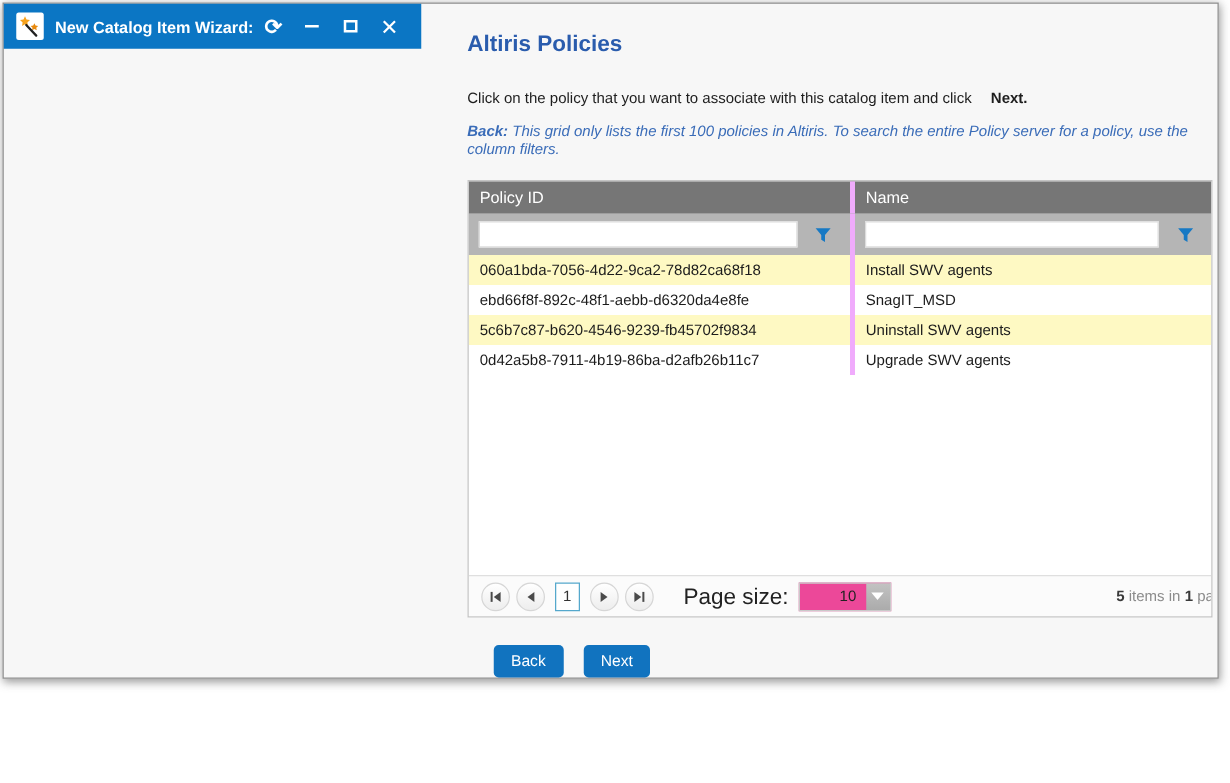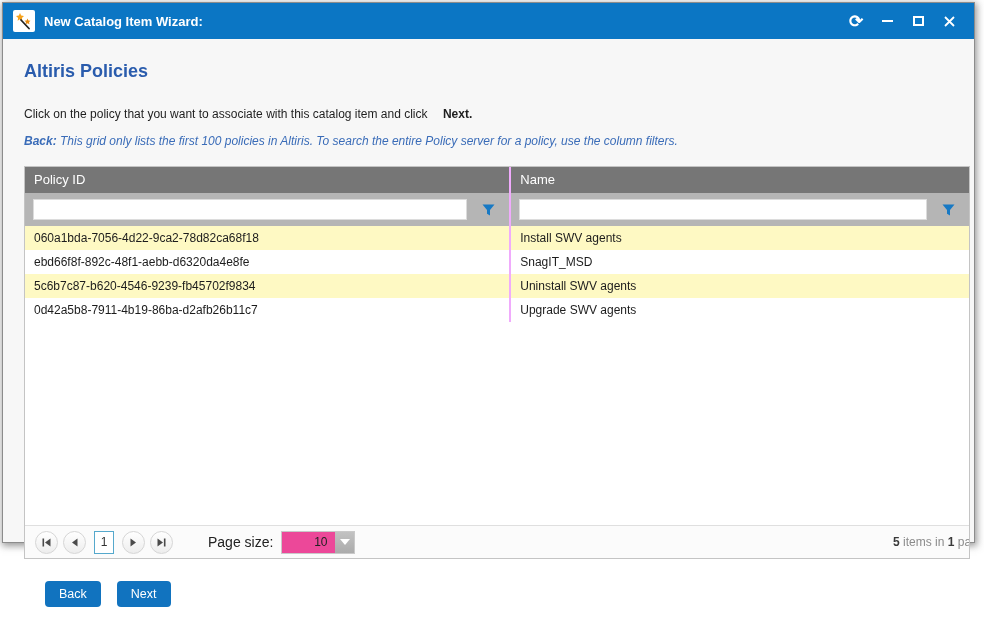--- a/index.html
+++ b/index.html
@@ -2,21 +2,21 @@
 <html><head>
 <meta charset="utf-8">
 <style>
   * { box-sizing: border-box; margin: 0; padding: 0; }
   html,body { width: 984px; height: 626px; overflow: hidden; background: #fff;
     font-family: "Liberation Sans", sans-serif; }
   .window {
     position: absolute; left: 2px; top: 2px; width: 973px; height: 541px;
     background: #F7F7F7; border: 1px solid #8C8C8C;
     box-shadow: 1px 2px 7px 1px rgba(70,70,70,0.55);
-    display: flex; flex-direction: column;
+    display: flex; flex-direction: row; gap: 16px;
   }
   
   .titlebar {
     height: 36px; background: #0B76C4; display: flex; align-items: center;
     padding: 0 10px; flex-shrink: 0;
   }
   .app-icon {
     width: 22px; height: 22px; background: #fff; border-radius: 2px;
     display: flex; align-items: center; justify-content: center; flex-shrink: 0;
   }
@@ -37,21 +37,21 @@
   .note-line { font-size: 12px; font-style: italic; color: #3A6CB8; margin-top: 13px; }
   .note-line b { font-weight: bold; }
   
   .grid {
     margin-top: 18px; height: 393px; background: #fff; border: 1px solid #C4C4C4;
     display: flex; flex-direction: column; overflow: hidden;
   }
   .grid-header { display: flex; height: 26px; background: #767676; flex-shrink: 0; }
   .hcell { color: #fff; font-size: 13px; line-height: 26px; padding-left: 9px; }
   .col-policy { width: 51.3%; flex-shrink: 0; }
-  .col-name { flex: 1; border-left: 2px solid #f0abfc; }
+  .col-name { flex: 1; border-left: 4px solid #f0abfc; }
   .filter-row { display: flex; height: 33px; background: #B5B5B5; flex-shrink: 0; }
   .fcell { display: flex; align-items: center; padding-left: 8px; }
   .filter-input {
     flex: 1; height: 21px; border: 1px solid #DCDCDC; background: #fff;
     font-size: 12px; padding: 0 4px; outline: none;
   }
   .funnel-wrap { width: 42px; display: flex; align-items: center; justify-content: center;
     background: transparent; border: none; cursor: pointer; align-self: stretch; }
   .grid-row { display: flex; height: 24px; flex-shrink: 0; cursor: default; }
   .grid-row.even { background: #fef9c3; }
@@ -67,21 +67,21 @@
     width: 23px; height: 23px; border-radius: 50%; border: 1px solid #D6D6D6;
     background: linear-gradient(#FFFFFF, #EDEDED); display: flex; align-items: center;
     justify-content: center; margin-right: 5px; cursor: pointer; padding: 0;
   }
   .page-box {
     width: 20px; height: 23px; border: 1px solid #55A8CC; background: #fff;
     text-align: center; line-height: 21px; font-size: 12px; color: #333;
     margin: 0 8px 0 3px; flex-shrink: 0;
   }
   .pager-btn.after-page { margin-left: 0; }
-  .page-size-label { font-size: 14px; color: #222; margin-left: 30px; }
+  .page-size-label { font-size: 18px; color: #222; margin-left: 19px; }
   .page-size-dd {
     margin-left: 8px; height: 23px; display: flex; border: 1px solid #C9C9C9;
     background: #ec4899; cursor: pointer; padding-left: 24px;
   }
   .page-size-value { width: 29px; text-align: center; font-size: 12px; line-height: 21px; color: #222; }
   .dd-arrow-seg {
     width: 19px; background: linear-gradient(#C2C2C2, #ABABAB); display: flex;
     align-items: center; justify-content: center;
   }
   .dd-arrow { width: 0; height: 0; border-left: 5px solid transparent;

